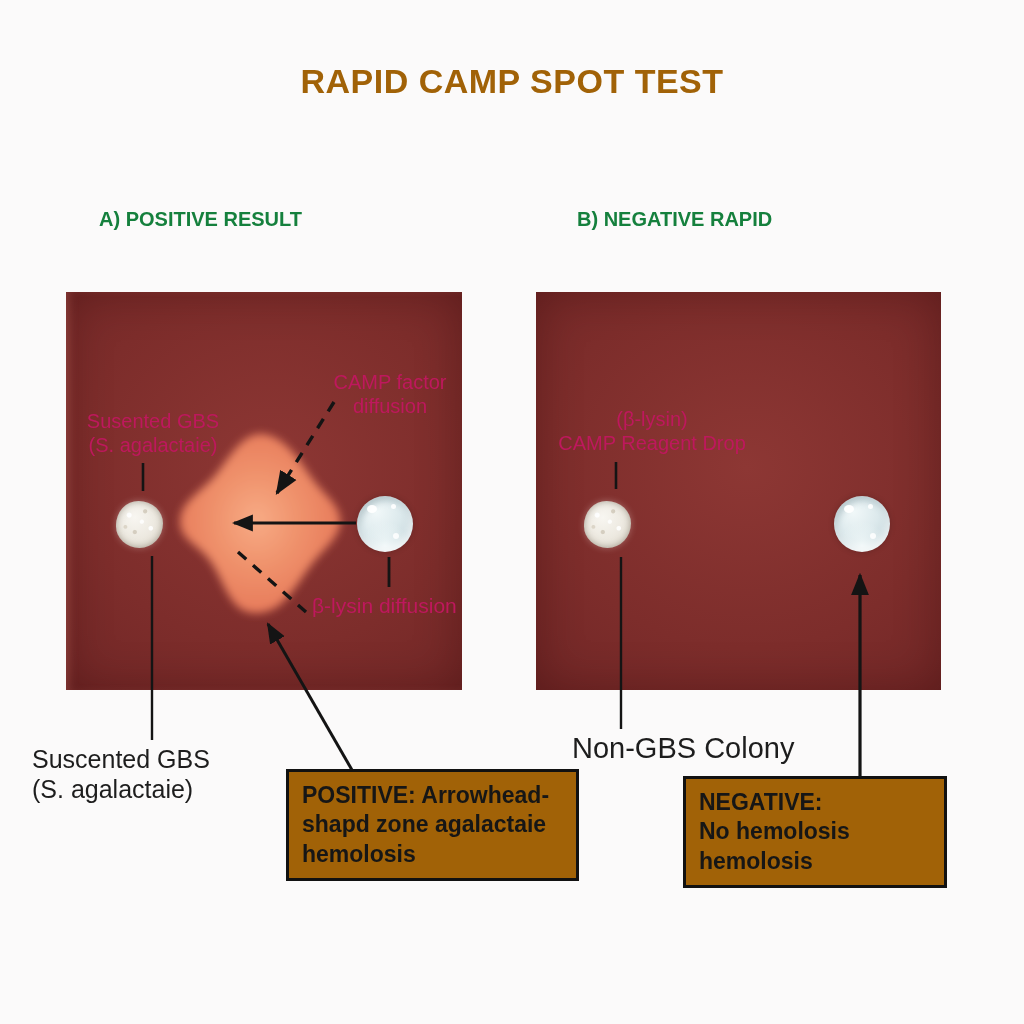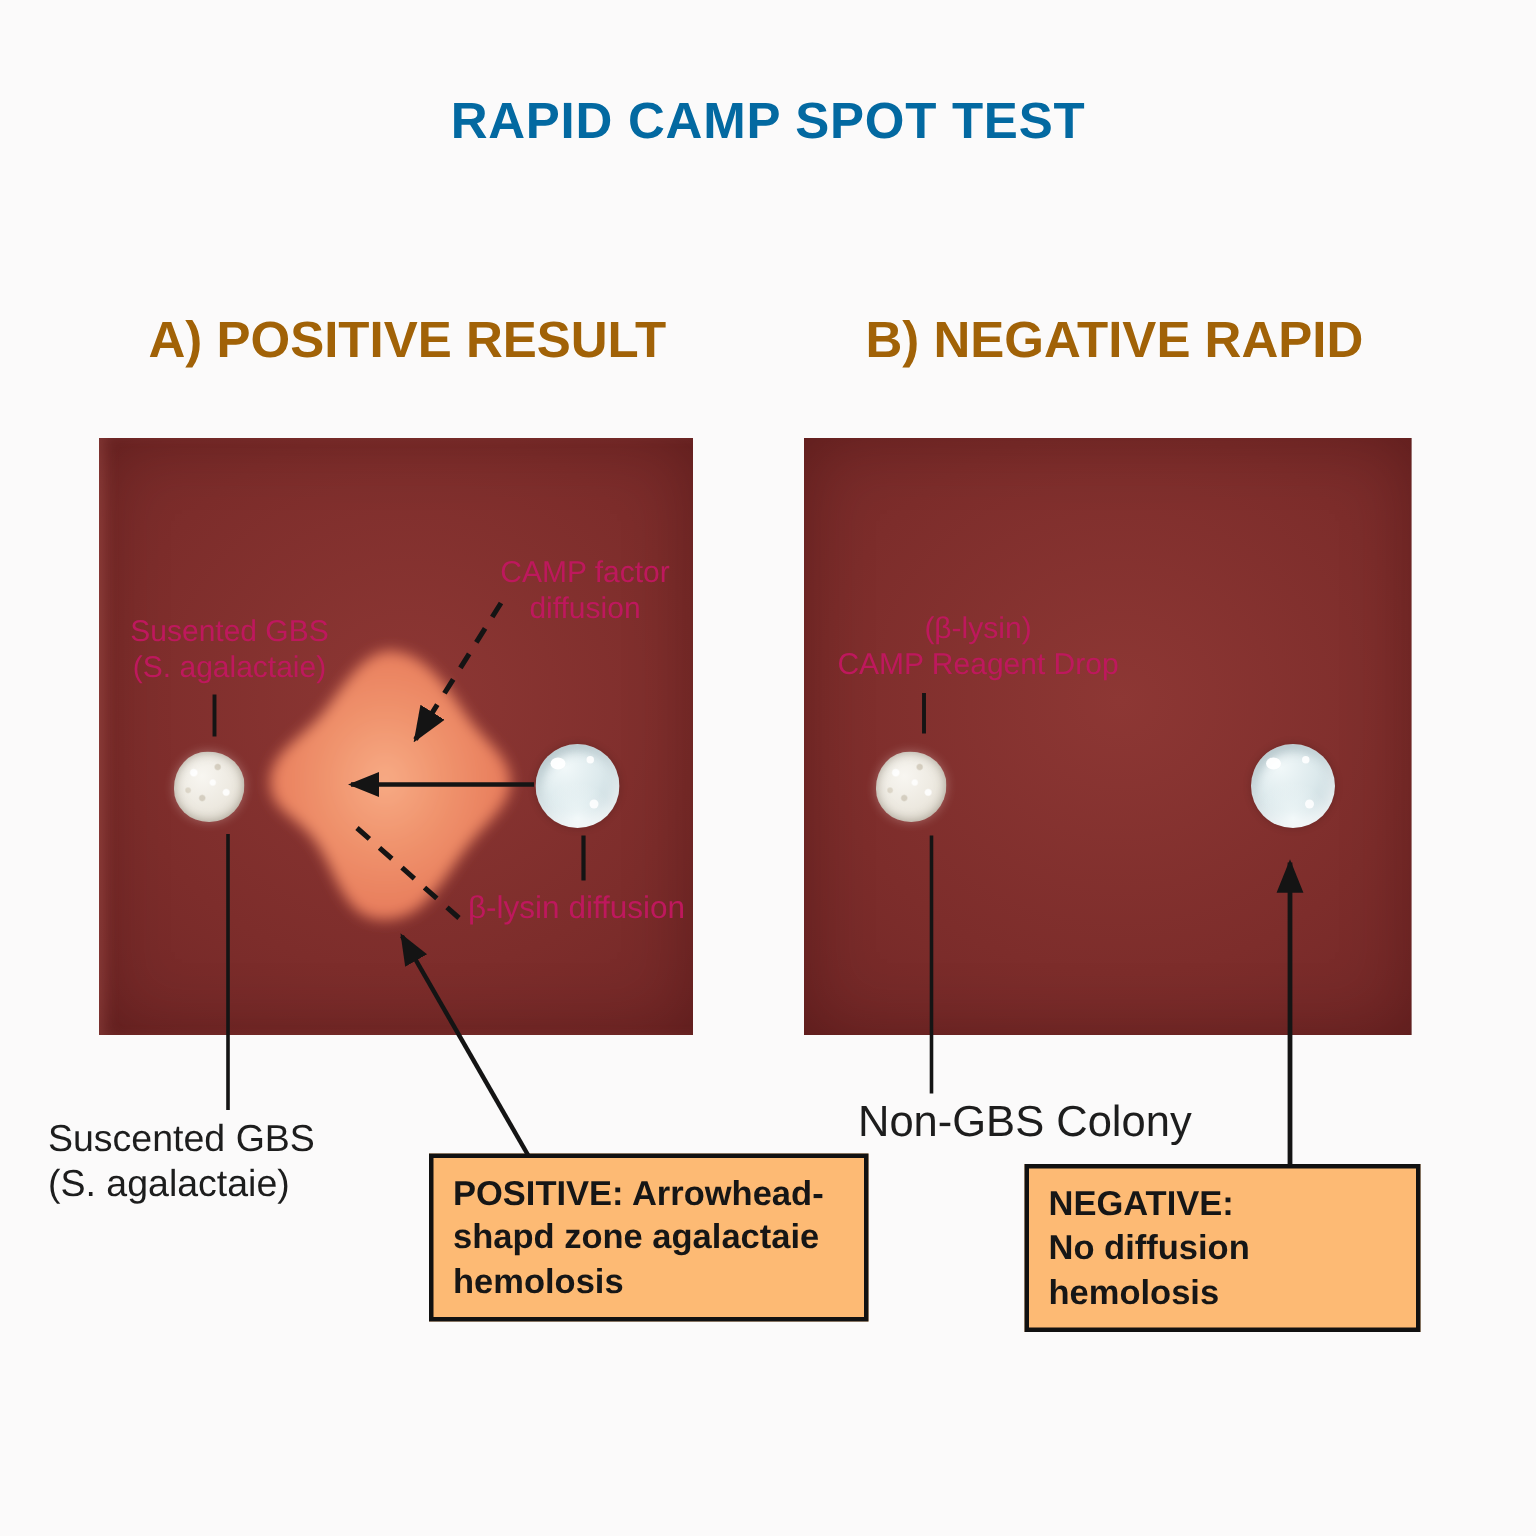--- a/index.html
+++ b/index.html
@@ -9,25 +9,25 @@
     font-family:"Liberation Sans", sans-serif;
     color:#1a1a1a;
     position:relative;
     overflow:hidden;
   }
   .canvas { position:absolute; inset:0; width:1024px; height:1024px; }
 
   .main-title {
     position:absolute; top:62px; left:0; width:1024px;
     text-align:center; font-size:34px; font-weight:700;
-    letter-spacing:0.5px; color:#0369a1;
+    letter-spacing:0.5px; color:#a16207;
   }
   .panel-heading {
     position:absolute; top:208px;
-    font-size:34px; font-weight:700; color:#a16207;
+    font-size:20px; font-weight:700; color:#15803d;
     white-space:nowrap;
   }
   #heading-a { left:99px; }
   #heading-b { left:577px; }
 
   .plate {
     position:absolute; top:292px; height:398px;
     background:
       radial-gradient(130% 120% at 52% 44%, #8d3734 0%, #7d2d2b 38%, #6e2525 68%, #601f1f 100%);
     box-shadow: inset 0 0 46px rgba(40,0,0,0.30);
@@ -82,21 +82,21 @@
   .droplet .hl { position:absolute; border-radius:50%; background:#ffffff; }
   .droplet .hl-1 { width:10px; height:8px; left:10px; top:9px; opacity:0.95; }
   .droplet .hl-2 { width:5px;  height:5px; left:34px; top:8px; opacity:0.9; }
   .droplet .hl-3 { width:6px;  height:6px; left:36px; top:37px; opacity:0.85; }
 
   .zone-svg { position:absolute; left:170px; top:418px; }
   .overlay-svg { position:absolute; left:0; top:0; pointer-events:none; }
   .overlay-svg line, .overlay-svg path.conn { stroke:#141414; fill:none; }
 
   .result-box {
-    position:absolute; background:#fdba74; border:3.5px solid #111111;
+    position:absolute; background:#a16207; border:3.5px solid #111111;
     padding:9px 13px; box-sizing:border-box;
     font-size:23px; line-height:1.28; font-weight:700; color:#161616;
   }
   #positive-box { left:286px; top:769px; width:293px; min-height:107px; }
   #negative-box { left:683px; top:776px; width:264px; min-height:107px; }
   .box-line { white-space:nowrap; }
   .box-title { font-weight:700; }
 </style>
 </head>
 <body>
@@ -163,21 +163,21 @@
   <div class="result-box" id="positive-box">
     <div class="box-line">
       <span class="box-title">POSITIVE:</span><span> Arrowhead-</span>
     </div>
     <div class="box-line">shapd zone agalactaie</div>
     <div class="box-line">hemolosis</div>
   </div>
 
   <div class="result-box" id="negative-box">
     <div class="box-line box-title">NEGATIVE:</div>
-    <div class="box-line">No diffusion</div>
+    <div class="box-line">No hemolosis</div>
     <div class="box-line">hemolosis</div>
   </div>
 
   <svg class="overlay-svg" width="1024" height="1024" viewBox="0 0 1024 1024" aria-hidden="true">
     <defs>
       <marker id="arrowhead" viewBox="0 0 10 8" markerWidth="7" markerHeight="6" refX="9" refY="4" orient="auto">
         <path d="M0 0 L10 4 L0 8 Z" fill="#141414"></path>
       </marker>
     </defs>
 

